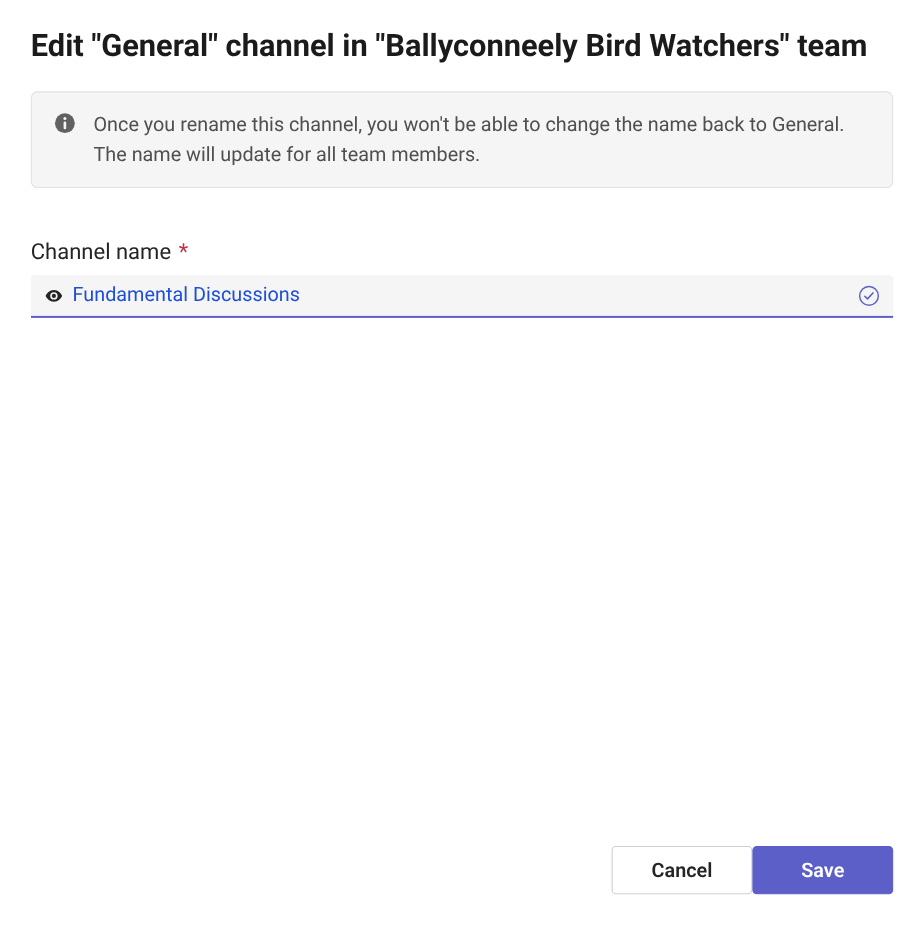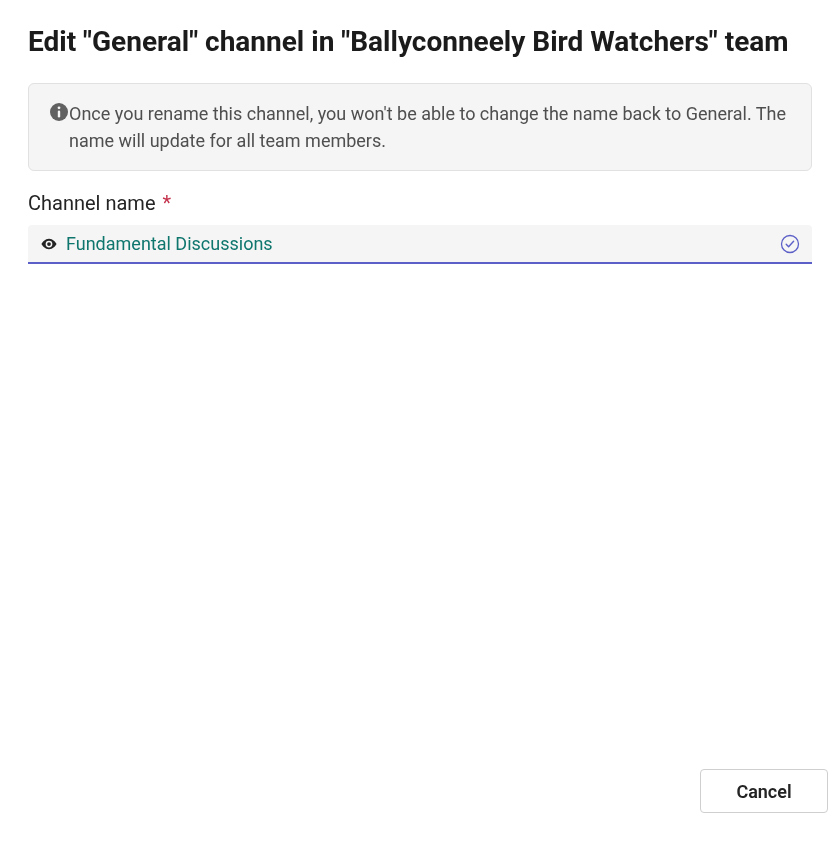--- a/index.html
+++ b/index.html
@@ -22,25 +22,26 @@
     .title {
       font-size: 28px;
       font-weight: 700;
       line-height: 1.25;
       margin: 0 0 24px 0;
       color: #1b1b1b;
     }
     .info-banner {
       display: flex;
       align-items: flex-start;
+      gap: 16px;
       background: #f5f5f5;
       border: 1px solid #e1e1e1;
       border-radius: 6px;
       padding: 16px 20px;
-      margin-bottom: 20px;
+      margin-bottom: 45px;
     }
     .info-icon-wrap {
       flex: 0 0 auto;
       margin-top: 2px;
     }
     .info-text {
       font-size: 18px;
       line-height: 1.5;
       color: #4f4f4f;
     }
@@ -68,35 +69,35 @@
       margin-right: 8px;
       display: flex;
       align-items: center;
     }
     .channel-input {
       flex: 1 1 auto;
       border: none;
       background: transparent;
       outline: none;
       font-size: 18px;
-      color: #0f766e;
+      color: #1d4ed8;
       font-family: inherit;
       padding: 0;
     }
     .valid-icon-wrap {
       position: absolute;
       right: 12px;
       top: 50%;
       transform: translateY(-50%);
       display: flex;
       align-items: center;
     }
     .footer {
       position: absolute;
-      right: 12px;
+      right: 28px;
       bottom: 28px;
       display: flex;
     }
     .btn {
       min-width: 128px;
       height: 44px;
       font-size: 18px;
       font-weight: 600;
       border-radius: 4px;
       cursor: pointer;
@@ -147,15 +148,16 @@
     <span class="valid-icon-wrap">
       <svg width="20" height="20" viewBox="0 0 20 20" aria-hidden="true">
         <circle cx="10" cy="10" r="8.5" fill="none" stroke="#5b5fc7" stroke-width="1.3"></circle>
         <path d="M6.2 10.3l2.4 2.4 5-5.4" fill="none" stroke="#5b5fc7" stroke-width="1.4" stroke-linecap="round" stroke-linejoin="round"></path>
       </svg>
     </span>
   </div>
 
   <div class="footer">
     <button class="btn btn-secondary">Cancel</button>
+    <button class="btn btn-primary">Save</button>
   </div>
 
 </div>
 
 </body></html>

